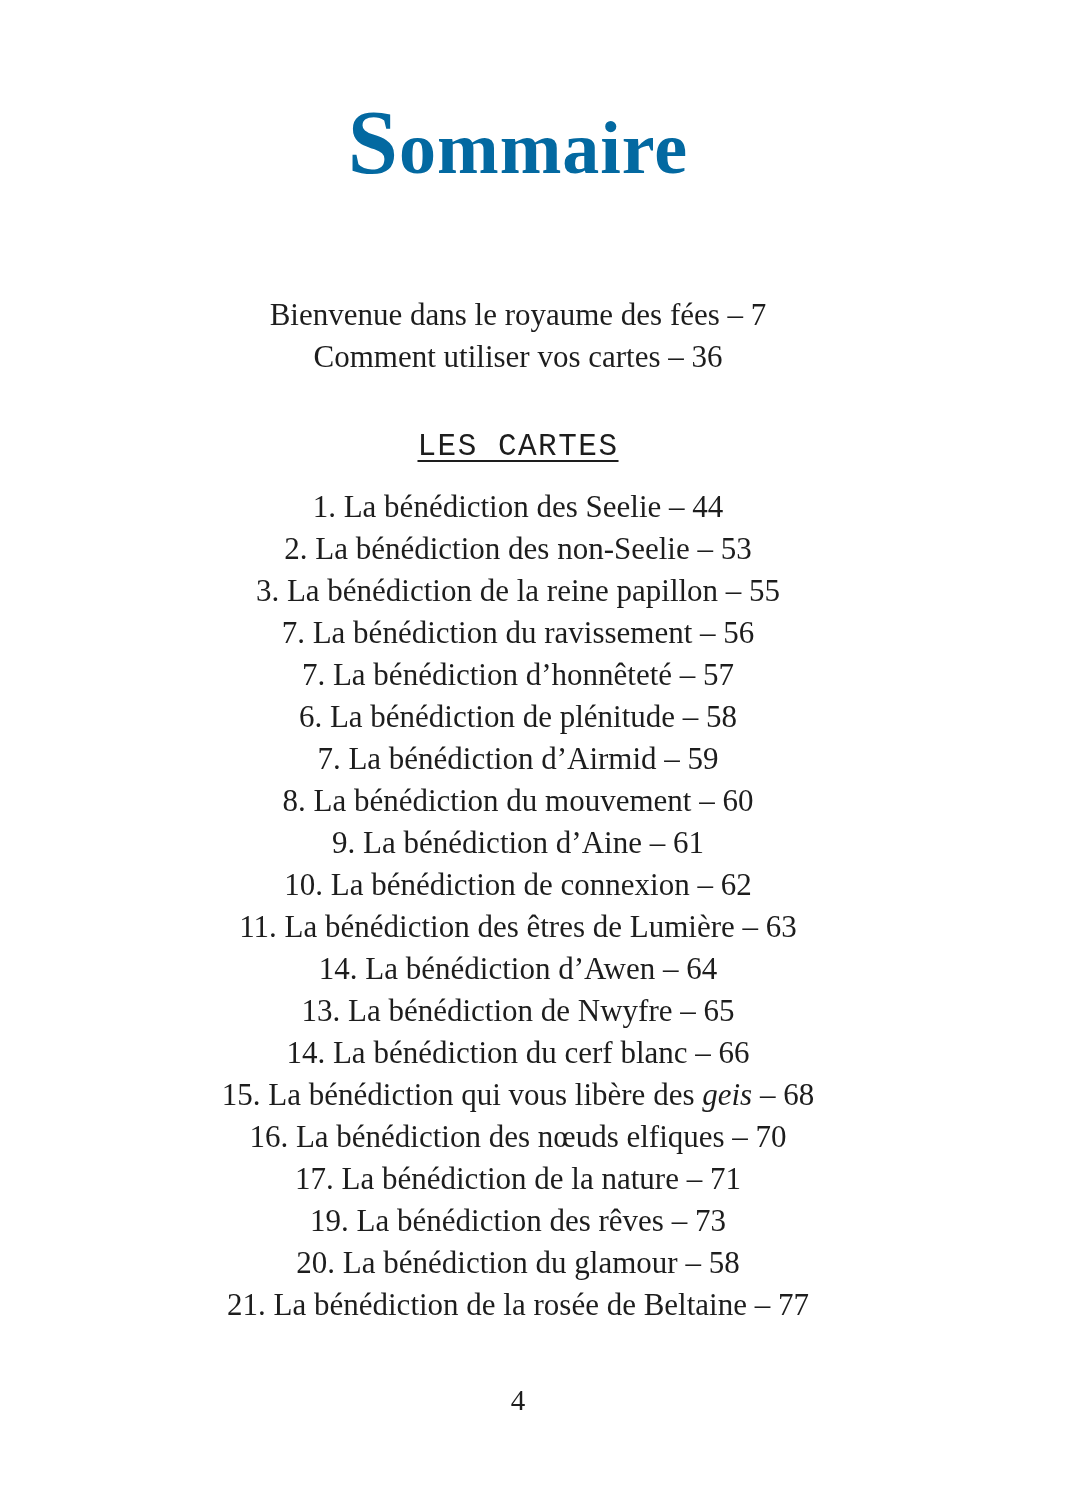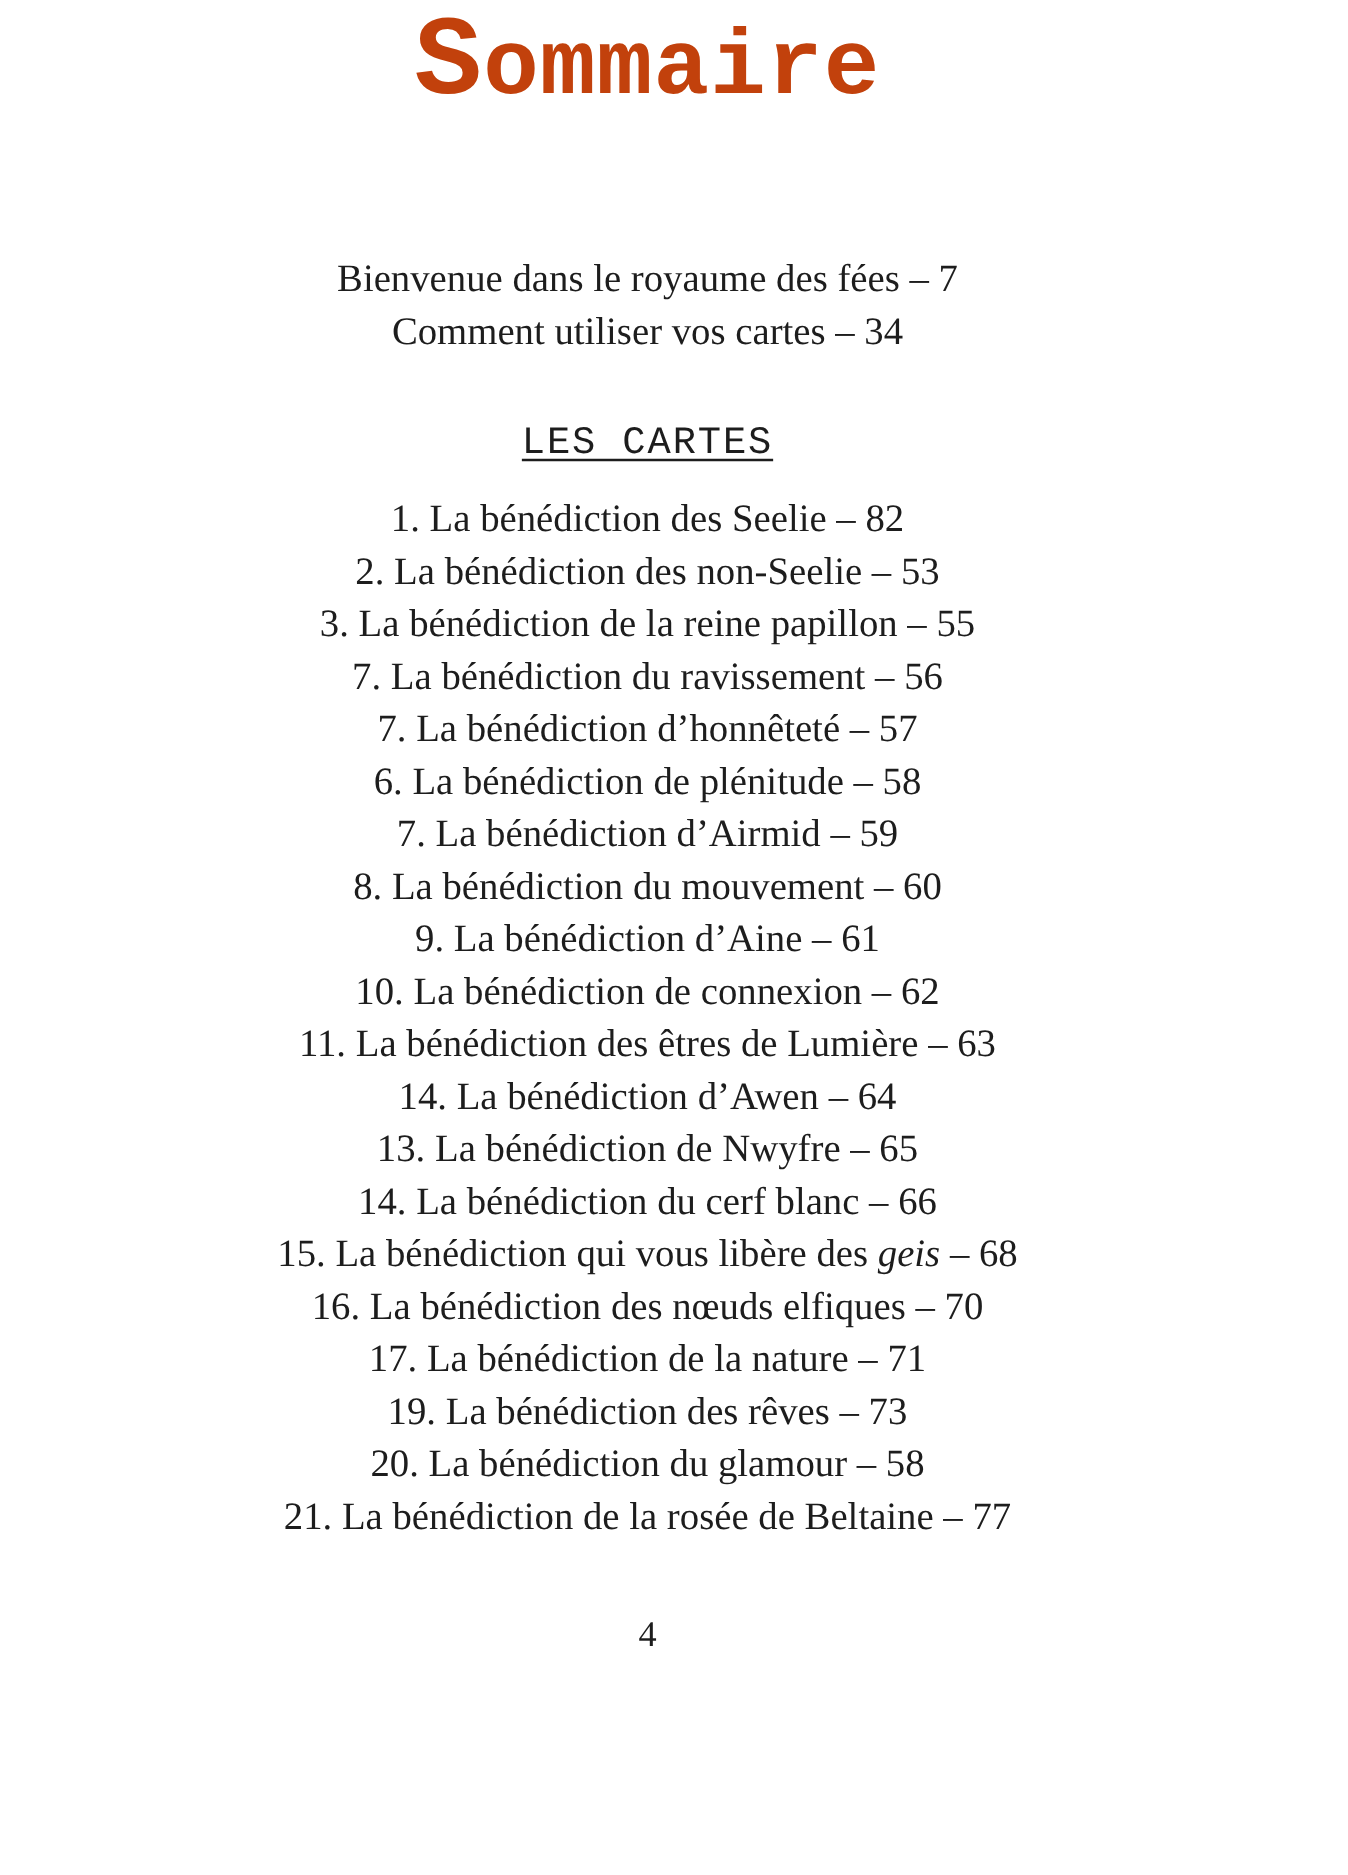--- a/index.html
+++ b/index.html
@@ -13,26 +13,27 @@
     color: #1d1d1d;
     font-family: "Liberation Serif", serif;
     overflow: hidden;
   }
   .page {
     width: 1036px; 
     margin: 0;
     text-align: center;
   }
   .title {
-    font-family: Liberation Mono, monospace;
+    margin-top: 92px;
+    font-family: Liberation Serif, serif;
     font-weight: bold;
     font-size: 74px;
     line-height: 1.15;
     letter-spacing: 1px;
-    color: #c2410c;
+    color: #0369a1;
   }
   .title::first-letter {
     font-size: 1.22em;
   }
   .intro {
     margin-top: 98px;
     font-size: 31px;
     line-height: 42px;
   }
   .section-heading {
@@ -65,27 +66,27 @@
 </style>
 </head>
 <body>
 
 <div class="page">
 
   <div class="title">Sommaire</div>
 
   <div class="intro">
     <div class="toc-line">Bienvenue dans le royaume des fées – 7</div>
-    <div class="toc-line">Comment utiliser vos cartes – 34</div>
+    <div class="toc-line">Comment utiliser vos cartes – 36</div>
   </div>
 
   <div class="section-heading">LES CARTES</div>
 
   <div class="toc">
-    <div class="toc-line">1. La bénédiction des Seelie – 82</div>
+    <div class="toc-line">1. La bénédiction des Seelie – 44</div>
     <div class="toc-line">2. La bénédiction des non-Seelie – 53</div>
     <div class="toc-line">3. La bénédiction de la reine papillon – 55</div>
     <div class="toc-line">7. La bénédiction du ravissement – 56</div>
     <div class="toc-line">7. La bénédiction d’honnêteté – 57</div>
     <div class="toc-line">6. La bénédiction de plénitude – 58</div>
     <div class="toc-line">7. La bénédiction d’Airmid – 59</div>
     <div class="toc-line">8. La bénédiction du mouvement – 60</div>
     <div class="toc-line">9. La bénédiction d’Aine – 61</div>
     <div class="toc-line">10. La bénédiction de connexion – 62</div>
     <div class="toc-line">11. La bénédiction des êtres de Lumière – 63</div>

